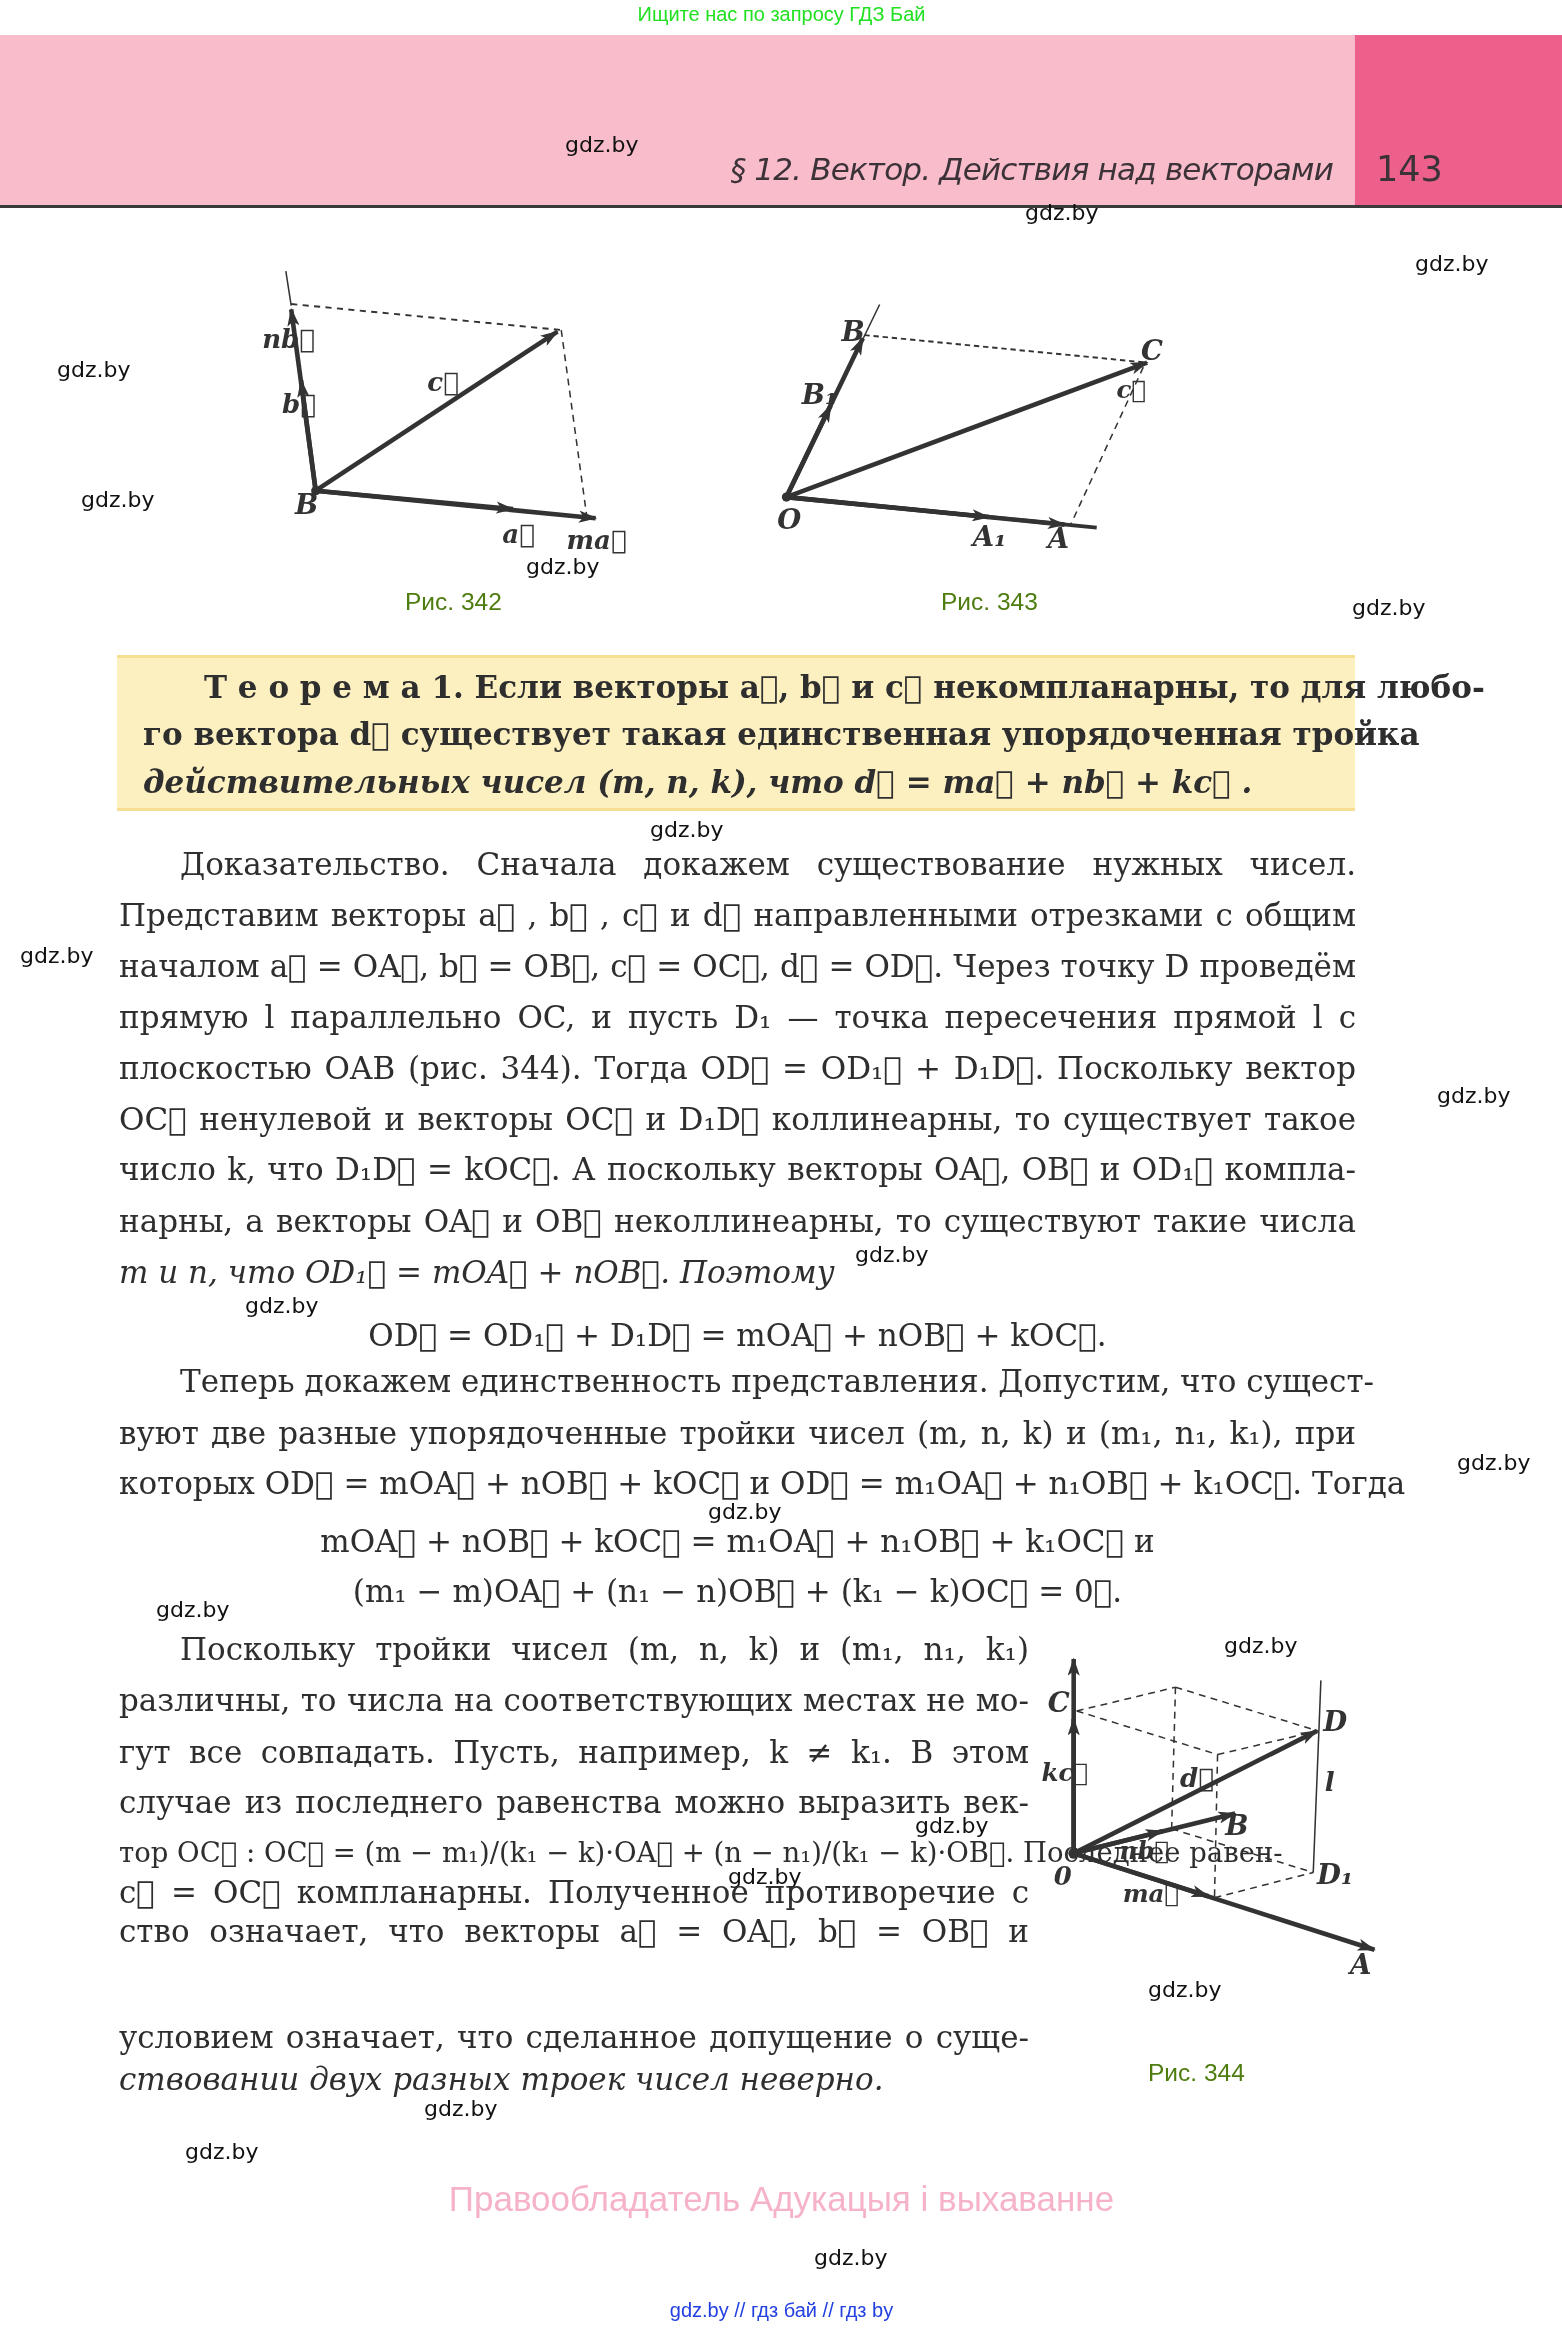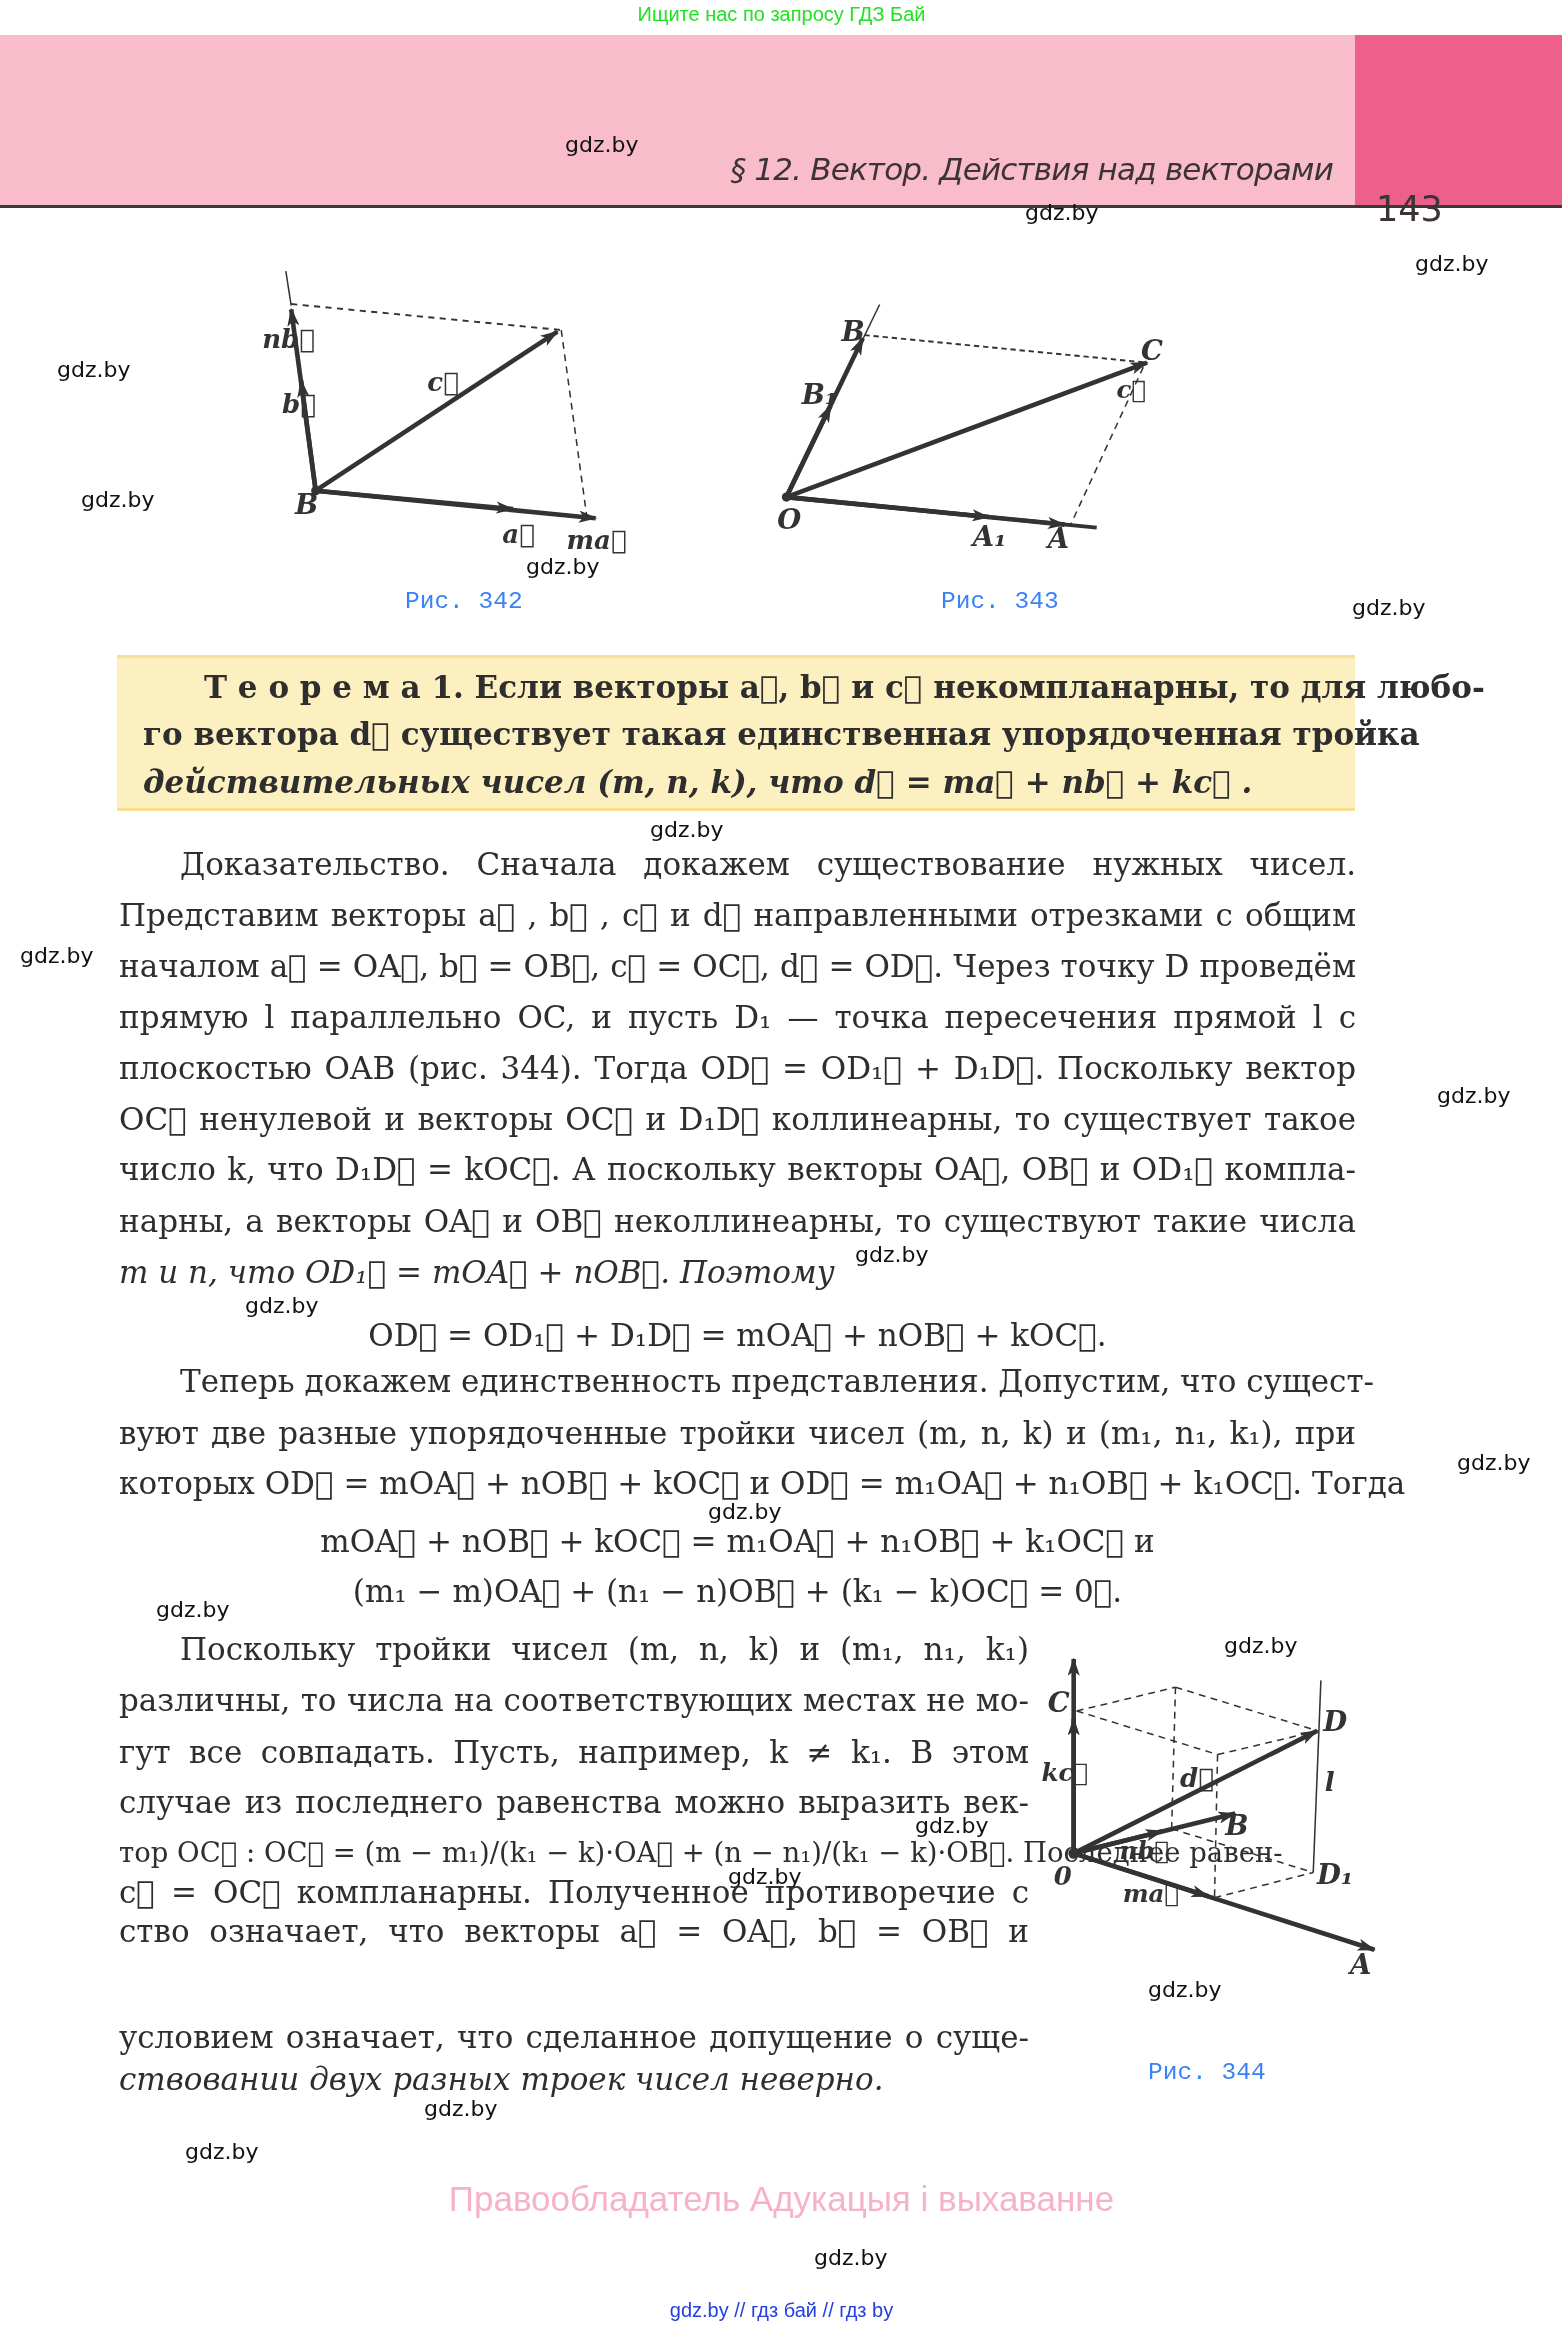--- a/index.html
+++ b/index.html
@@ -6,23 +6,23 @@
   body { width:1563px; height:2330px; position:relative; background:#ffffff; overflow:hidden;
          font-family:"DejaVu Serif", serif; color:#2e2e2e; }
   .abs { position:absolute; }
   .top-banner { left:0; top:0; width:1563px; text-align:center; font-family:"Liberation Sans", sans-serif;
                 font-size:20px; color:#22e022; top:3.1px; }
   .header-band { left:0; top:35px; width:1355px; height:170px; background:#f9bccb; }
   .header-page-band { left:1355px; top:35px; width:208px; height:170px; background:#ee608c; }
   .header-rule { left:0; top:205px; width:1563px; height:3.1px; background:#3a3a3a; }
   .section-title { right:230px; top:151px; font-family:"DejaVu Sans", sans-serif; font-style:italic;
                    font-size:31px; color:#3b3338; letter-spacing:-0.8px; white-space:nowrap; }
-  .page-num { left:1376px; top:149px; font-family:"DejaVu Sans", sans-serif; font-size:35px; color:#3b3338;margin-top:40px; }
+  .page-num { left:1376px; top:149px; font-family:"DejaVu Sans", sans-serif; font-size:35px; color:#3b3338; }
   .wm { font-family:"DejaVu Sans", sans-serif; font-size:22px; color:#111; white-space:nowrap; }
-  .caption { font-family:Liberation Mono, monospace; font-size:24.5px; color:#3b82f6; white-space:nowrap; }
+  .caption { font-family:Liberation Sans, sans-serif; font-size:24.5px; color:#4d7c0f; white-space:nowrap; }
   svg text { font-family:"DejaVu Serif", serif; font-style:italic; font-weight:bold; fill:#333; }
   .theorem-box { left:117px; top:655px; width:1238px; height:156px; background:#fdf0c0;
                  border-top:3.8px solid #f6de92; border-bottom:3.8px solid #f6de92; box-sizing:border-box; }
   .line { position:absolute; left:119px; width:1237px; font-size:31px; line-height:1; white-space:nowrap;
           text-align:justify; text-align-last:justify; }
   .line.short { width:910px; }
   .line.indent { padding-left:61px; box-sizing:border-box; }
   .line.last { text-align-last:left;font-style:italic; }
   .line.center { text-align:center; text-align-last:center; }
   .theorem-line { font-weight:bold; font-size:31px;margin-left:24px; }

